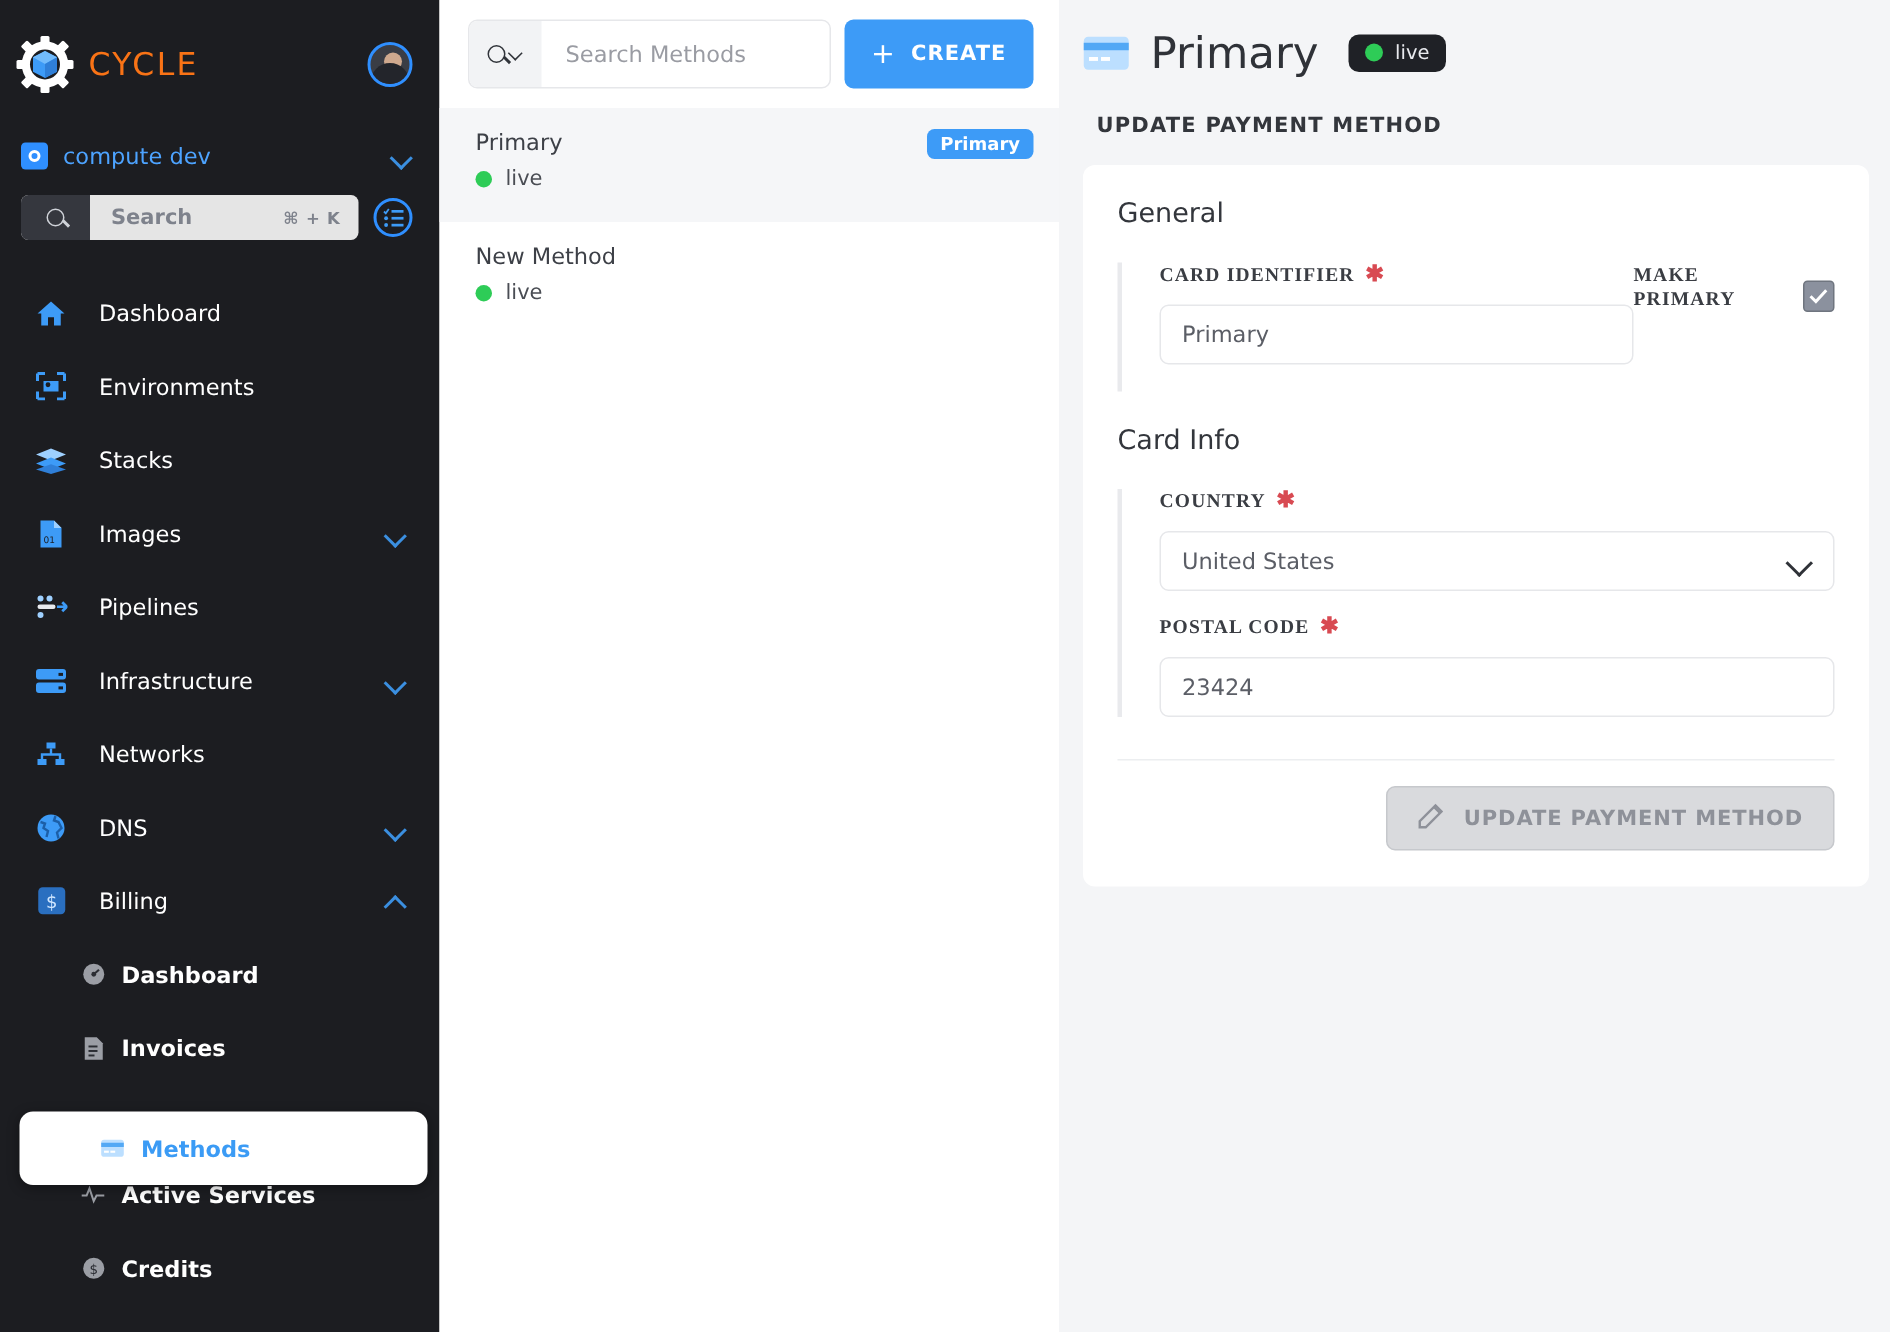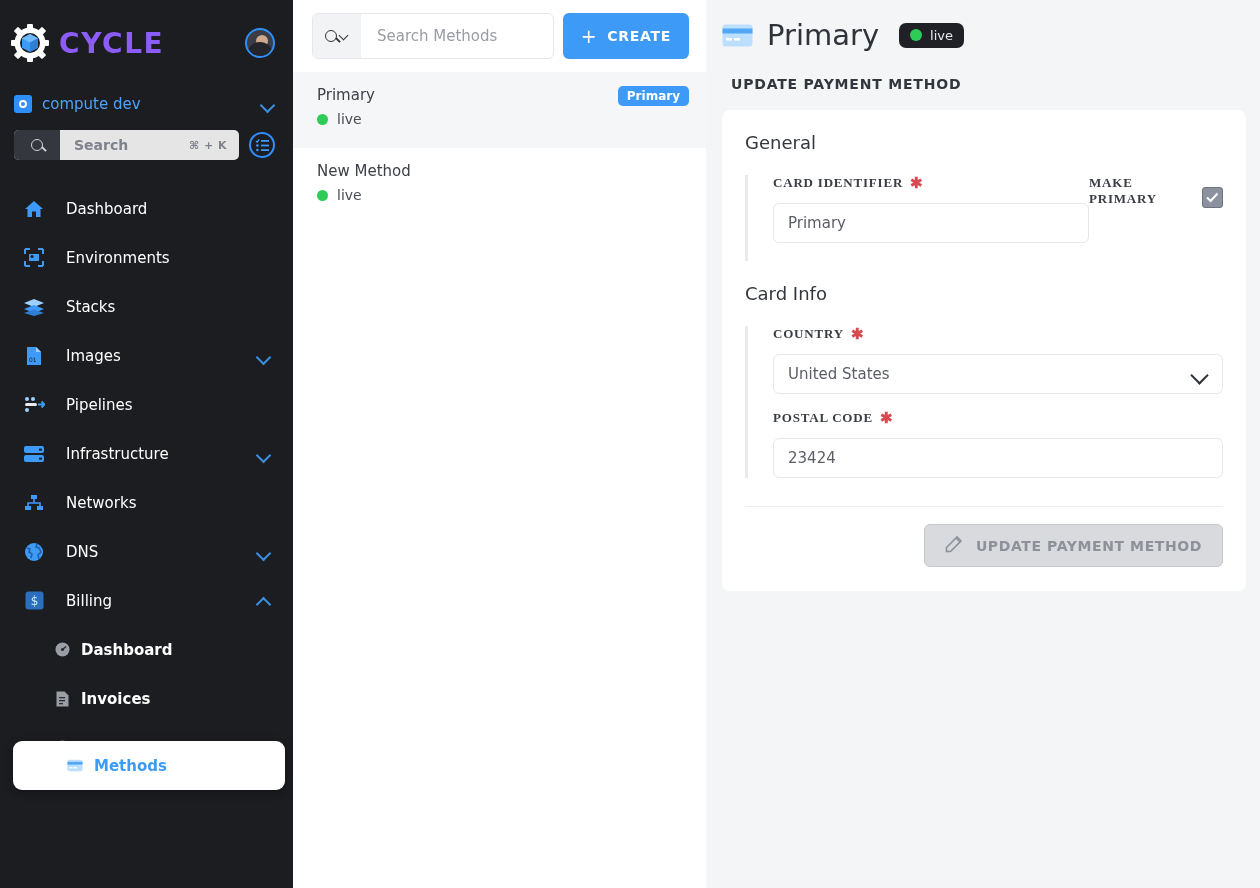--- a/index.html
+++ b/index.html
@@ -21,21 +21,21 @@
   }
   .brand-row {
     height: 86px;
     display: flex; align-items: center;
     padding: 0 18px 0 10px;
     justify-content: space-between;
   }
   .brand { display: flex; align-items: center; gap: 9px; }
   .brand-mark { width: 40px; height: 40px; flex: 0 0 40px; }
   .brand-name {
-    color: #8b5cf6; font-size: 28px; font-weight: 700;
+    color: #f97316; font-size: 21px; font-weight: 400;
     letter-spacing: 1.6px;
   }
   .avatar {
     width: 30px; height: 30px; border-radius: 50%;
     border: 2px solid #2f8fff;
     background: #3a3d45;
     overflow: hidden; position: relative;
     flex: 0 0 30px;
   }
   .avatar .head {
@@ -431,20 +431,28 @@
           <svg width="17" height="13" viewBox="0 0 17 13">
             <rect x="0.5" y="0.5" width="16" height="12" rx="2" fill="#bcdfff"></rect>
             <rect x="0.5" y="2.6" width="16" height="3" fill="#52a8f5"></rect>
             <rect x="2.5" y="8.2" width="3.4" height="1.5" fill="#ffffff"></rect>
             <rect x="7" y="8.2" width="3.4" height="1.5" fill="#ffffff"></rect>
           </svg>
         </span>
         <span class="sub-label">Methods</span>
       </div>
 
+      <div class="sub-item" style="margin-top:49px;">
+        <span class="sub-ico">
+          <svg width="17" height="13" viewBox="0 0 17 13">
+            <path d="M0.5 7 H4 L6 2 L9 11 L11 7 H16.5" stroke="#9b9ea5" stroke-width="1.4" fill="none"></path>
+          </svg>
+        </span>
+        <span class="sub-label">Active Services</span>
+      </div>
 
       <div class="sub-item">
         <span class="sub-ico">
           <svg width="15" height="15" viewBox="0 0 15 15">
             <circle cx="7.5" cy="7.5" r="7" fill="#9b9ea5"></circle>
             <text x="7.5" y="11" font-size="9" fill="#2b2d33" text-anchor="middle" font-family="DejaVu Sans">$</text>
           </svg>
         </span>
         <span class="sub-label">Credits</span>
       </div>

